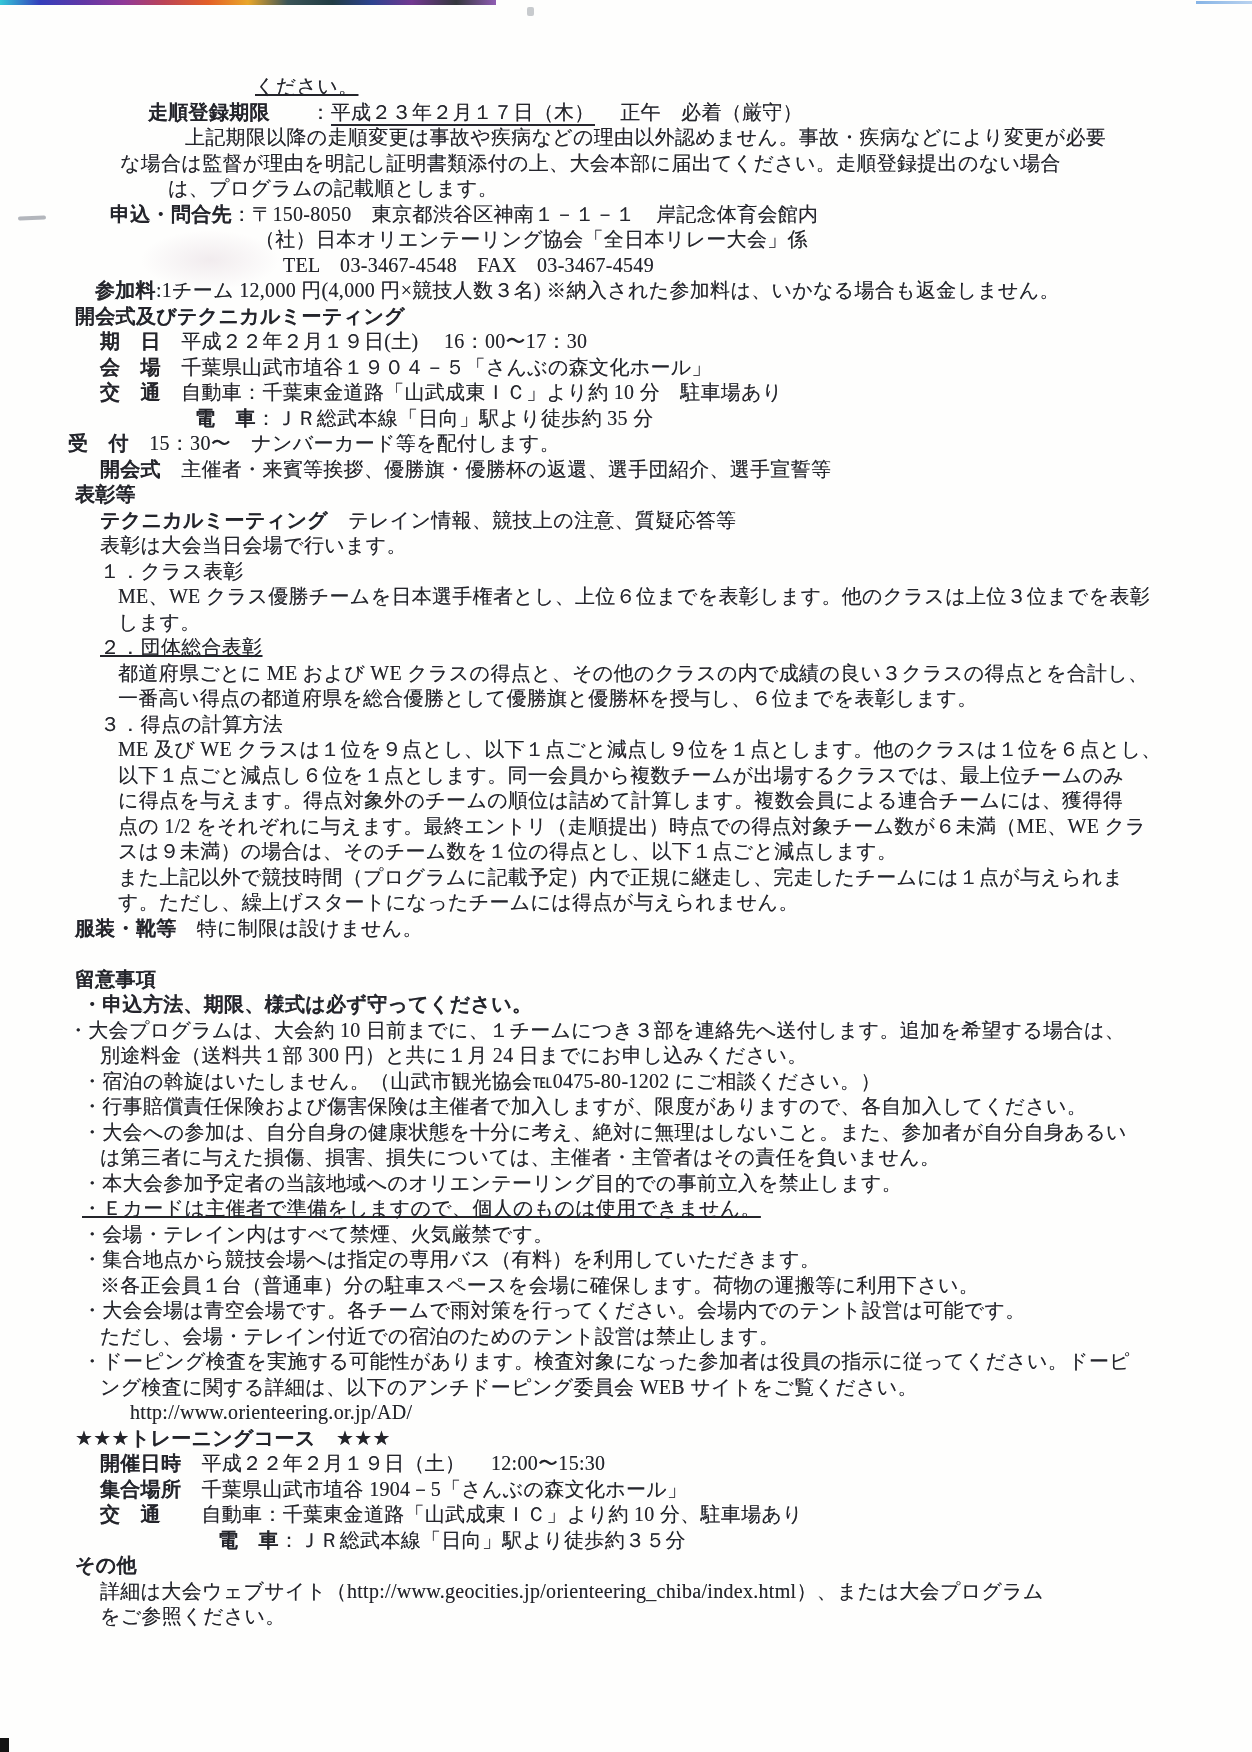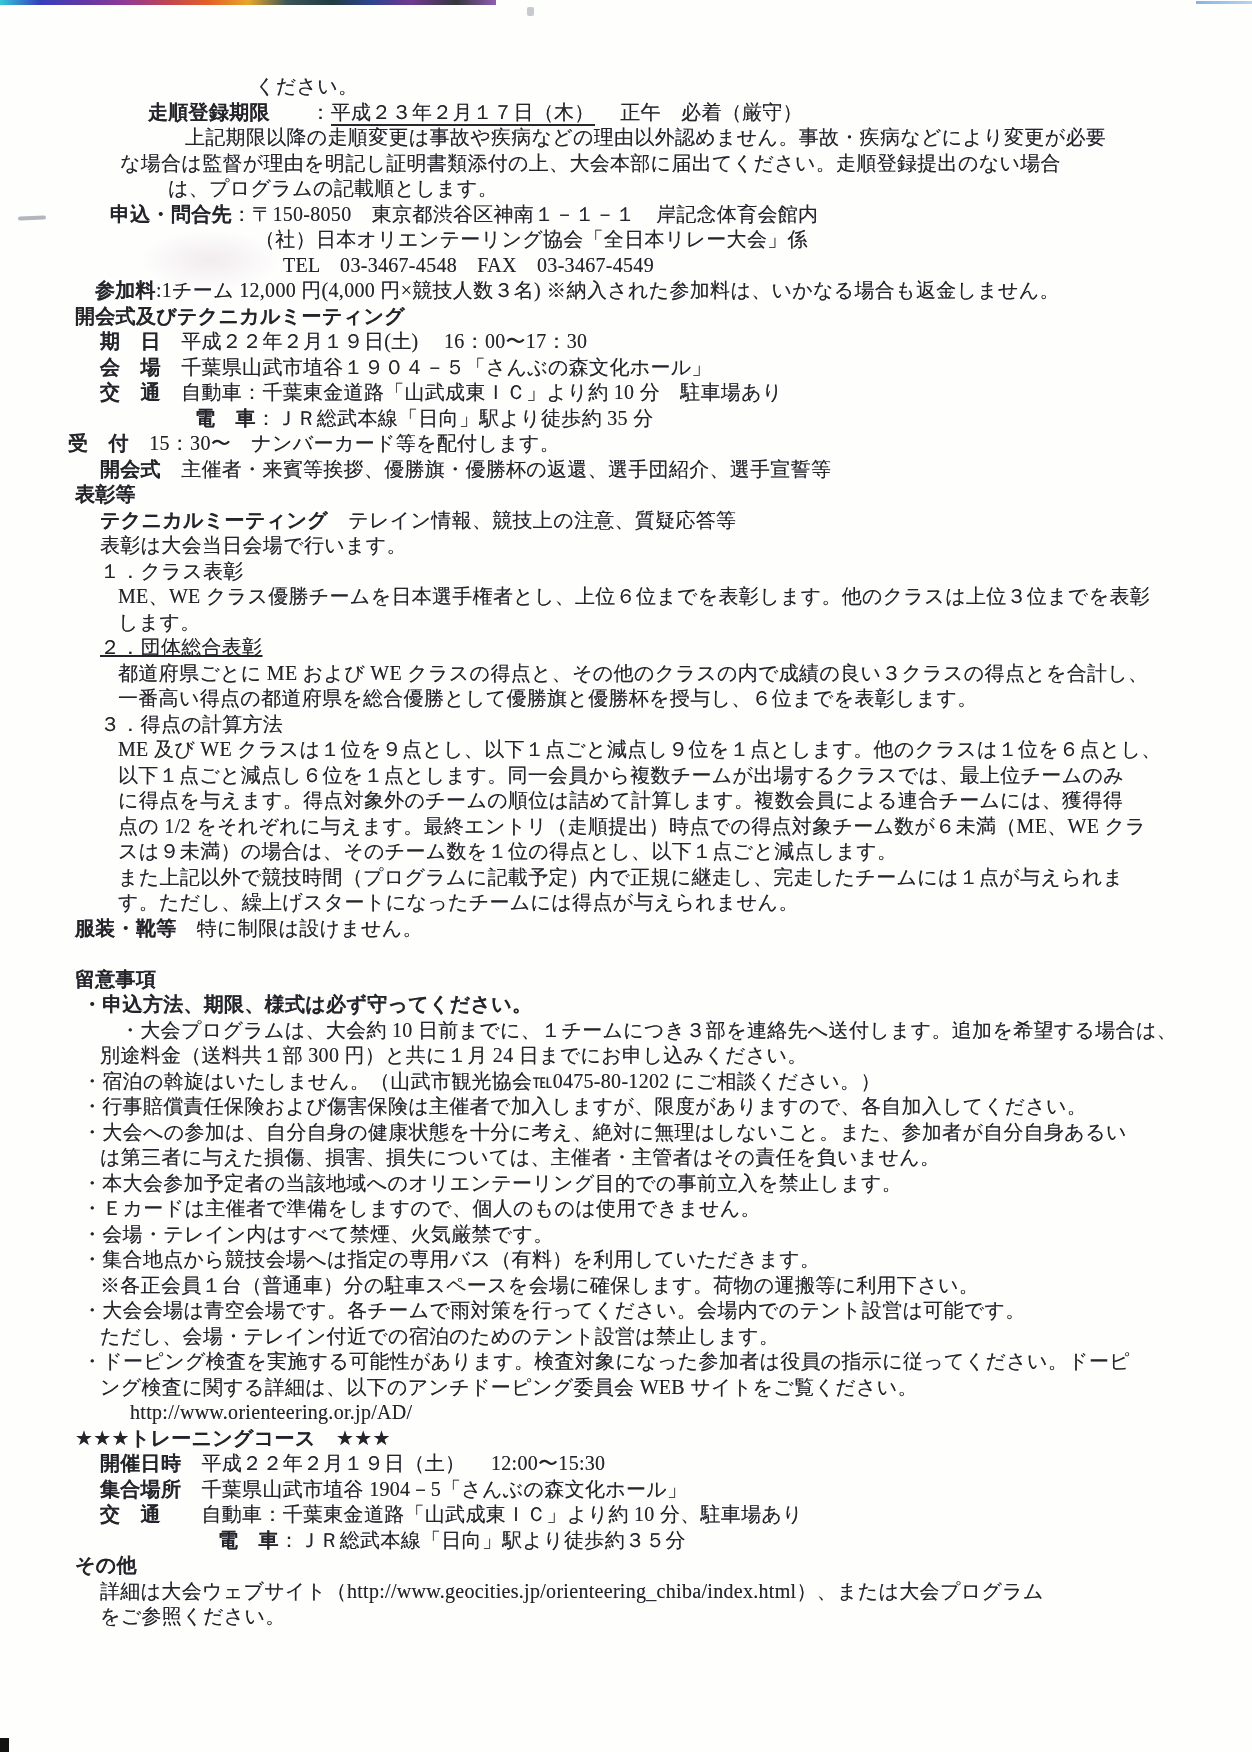--- a/index.html
+++ b/index.html
@@ -27,21 +27,21 @@
 <body>
 
 <div class="page" style="background: rgb(254, 254, 253); color: rgb(36, 37, 43);">
   <div class="rainbow-strip" style="background: linear-gradient(90deg, rgb(41, 197, 214) 0%, rgb(42, 53, 184) 8%, rgb(90, 45, 160) 17%, rgb(138, 47, 147) 25%, rgb(184, 58, 78) 33%, rgb(226, 87, 28) 42%, rgb(232, 162, 31) 50%, rgb(49, 75, 78) 58%, rgb(22, 50, 58) 67%, rgb(35, 58, 138) 75%, rgb(106, 45, 138) 83%, rgb(42, 45, 51) 92%, rgb(138, 85, 176) 100%);"></div>
   <div class="rainbow-tail"></div>
   <div class="speck"></div>
   <div class="margin-dash"></div>
   <div class="smudge"></div>
   <div class="corner-mark" style="background: rgb(20, 20, 20);"></div>
   <div class="content">
-      <div class="line" style="padding-left: 255px;"><span class="">ください。</span></div>
+      <div class="line" style="padding-left: 255px; text-decoration: underline;"><span class="">ください。</span></div>
       <div class="line" style="padding-left: 148px;"><span class="b ">走順登録期限</span><span class="">　　：</span><span class="u" style="border-bottom-color: rgb(39, 39, 46);">平成２３年２月１７日（木）</span><span class="">　 正午　必着（厳守）</span></div>
       <div class="line" style="padding-left: 185px;"><span class="">上記期限以降の走順変更は事故や疾病などの理由以外認めません。事故・疾病などにより変更が必要</span></div>
       <div class="line" style="padding-left: 120px;"><span class="">な場合は監督が理由を明記し証明書類添付の上、大会本部に届出てください。走順登録提出のない場合</span></div>
       <div class="line" style="padding-left: 168px;"><span class="">は、プログラムの記載順とします。</span></div>
       <div class="line" style="padding-left: 110px;"><span class="b ">申込・問合先</span><span class="">：〒150-8050　東京都渋谷区神南１－１－１　岸記念体育会館内</span></div>
       <div class="line" style="padding-left: 255px;"><span class="">（社）日本オリエンテーリング協会「全日本リレー大会」係</span></div>
       <div class="line" style="padding-left: 283px;"><span class="">TEL　03-3467-4548　FAX　03-3467-4549</span></div>
       <div class="line" style="padding-left: 95px;"><span class="b ">参加料</span><span class="">:1チーム 12,000 円(4,000 円×競技人数３名) ※納入された参加料は、いかなる場合も返金しません。</span></div>
       <div class="line" style="padding-left: 75px;"><span class="b ">開会式及びテクニカルミーティング</span></div>
       <div class="line" style="padding-left: 100px;"><span class="b ">期　日</span><span class="">　平成２２年２月１９日(土)　 16：00〜17：30</span></div>
@@ -64,28 +64,28 @@
       <div class="line" style="padding-left: 118px;"><span class="">以下１点ごと減点し６位を１点とします。同一会員から複数チームが出場するクラスでは、最上位チームのみ</span></div>
       <div class="line" style="padding-left: 118px;"><span class="">に得点を与えます。得点対象外のチームの順位は詰めて計算します。複数会員による連合チームには、獲得得</span></div>
       <div class="line" style="padding-left: 118px;"><span class="">点の 1/2 をそれぞれに与えます。最終エントリ（走順提出）時点での得点対象チーム数が６未満（ME、WE クラ</span></div>
       <div class="line" style="padding-left: 118px;"><span class="">スは９未満）の場合は、そのチーム数を１位の得点とし、以下１点ごと減点します。</span></div>
       <div class="line" style="padding-left: 118px;"><span class="">また上記以外で競技時間（プログラムに記載予定）内で正規に継走し、完走したチームには１点が与えられま</span></div>
       <div class="line" style="padding-left: 118px;"><span class="">す。ただし、繰上げスタートになったチームには得点が与えられません。</span></div>
       <div class="line" style="padding-left: 75px;"><span class="b ">服装・靴等</span><span class="">　特に制限は設けません。</span></div>
       <div class="line spacer" style="padding-left: 0px;"></div>
       <div class="line" style="padding-left: 75px;"><span class="b ">留意事項</span></div>
       <div class="line" style="padding-left: 82px;"><span class="b ">・申込方法、期限、様式は必ず守ってください。</span></div>
-      <div class="line" style="padding-left: 120px;"><span class="">・大会プログラムは、大会約 10 日前までに、１チームにつき３部を連絡先へ送付します。追加を希望する場合は、</span></div>
+      <div class="line" style="padding-left: 68px;"><span class="">・大会プログラムは、大会約 10 日前までに、１チームにつき３部を連絡先へ送付します。追加を希望する場合は、</span></div>
       <div class="line" style="padding-left: 100px;"><span class="">別途料金（送料共１部 300 円）と共に１月 24 日までにお申し込みください。</span></div>
       <div class="line" style="padding-left: 82px;"><span class="">・宿泊の斡旋はいたしません。（山武市観光協会℡0475-80-1202 にご相談ください。）</span></div>
       <div class="line" style="padding-left: 82px;"><span class="">・行事賠償責任保険および傷害保険は主催者で加入しますが、限度がありますので、各自加入してください。</span></div>
       <div class="line" style="padding-left: 82px;"><span class="">・大会への参加は、自分自身の健康状態を十分に考え、絶対に無理はしないこと。また、参加者が自分自身あるい</span></div>
       <div class="line" style="padding-left: 100px;"><span class="">は第三者に与えた損傷、損害、損失については、主催者・主管者はその責任を負いません。</span></div>
       <div class="line" style="padding-left: 82px;"><span class="">・本大会参加予定者の当該地域へのオリエンテーリング目的での事前立入を禁止します。</span></div>
-      <div class="line" style="padding-left: 82px;"><span class="">・Ｅカードは主催者で準備をしますので、個人のものは使用できません。</span></div>
+      <div class="line" style="padding-left: 82px; text-decoration: underline;"><span class="">・Ｅカードは主催者で準備をしますので、個人のものは使用できません。</span></div>
       <div class="line" style="padding-left: 82px;"><span class="">・会場・テレイン内はすべて禁煙、火気厳禁です。</span></div>
       <div class="line" style="padding-left: 82px;"><span class="">・集合地点から競技会場へは指定の専用バス（有料）を利用していただきます。</span></div>
       <div class="line" style="padding-left: 100px;"><span class="">※各正会員１台（普通車）分の駐車スペースを会場に確保します。荷物の運搬等に利用下さい。</span></div>
       <div class="line" style="padding-left: 82px;"><span class="">・大会会場は青空会場です。各チームで雨対策を行ってください。会場内でのテント設営は可能です。</span></div>
       <div class="line" style="padding-left: 100px;"><span class="">ただし、会場・テレイン付近での宿泊のためのテント設営は禁止します。</span></div>
       <div class="line" style="padding-left: 82px;"><span class="">・ドーピング検査を実施する可能性があります。検査対象になった参加者は役員の指示に従ってください。ドーピ</span></div>
       <div class="line" style="padding-left: 100px;"><span class="">ング検査に関する詳細は、以下のアンチドーピング委員会 WEB サイトをご覧ください。</span></div>
       <div class="line" style="padding-left: 130px;"><span class="">http://www.orienteering.or.jp/AD/</span></div>
       <div class="line" style="padding-left: 75px;"><span class="b ">★★★トレーニングコース　★★★</span></div>
       <div class="line" style="padding-left: 100px;"><span class="b ">開催日時</span><span class="">　平成２２年２月１９日（土）　 12:00〜15:30</span></div>

